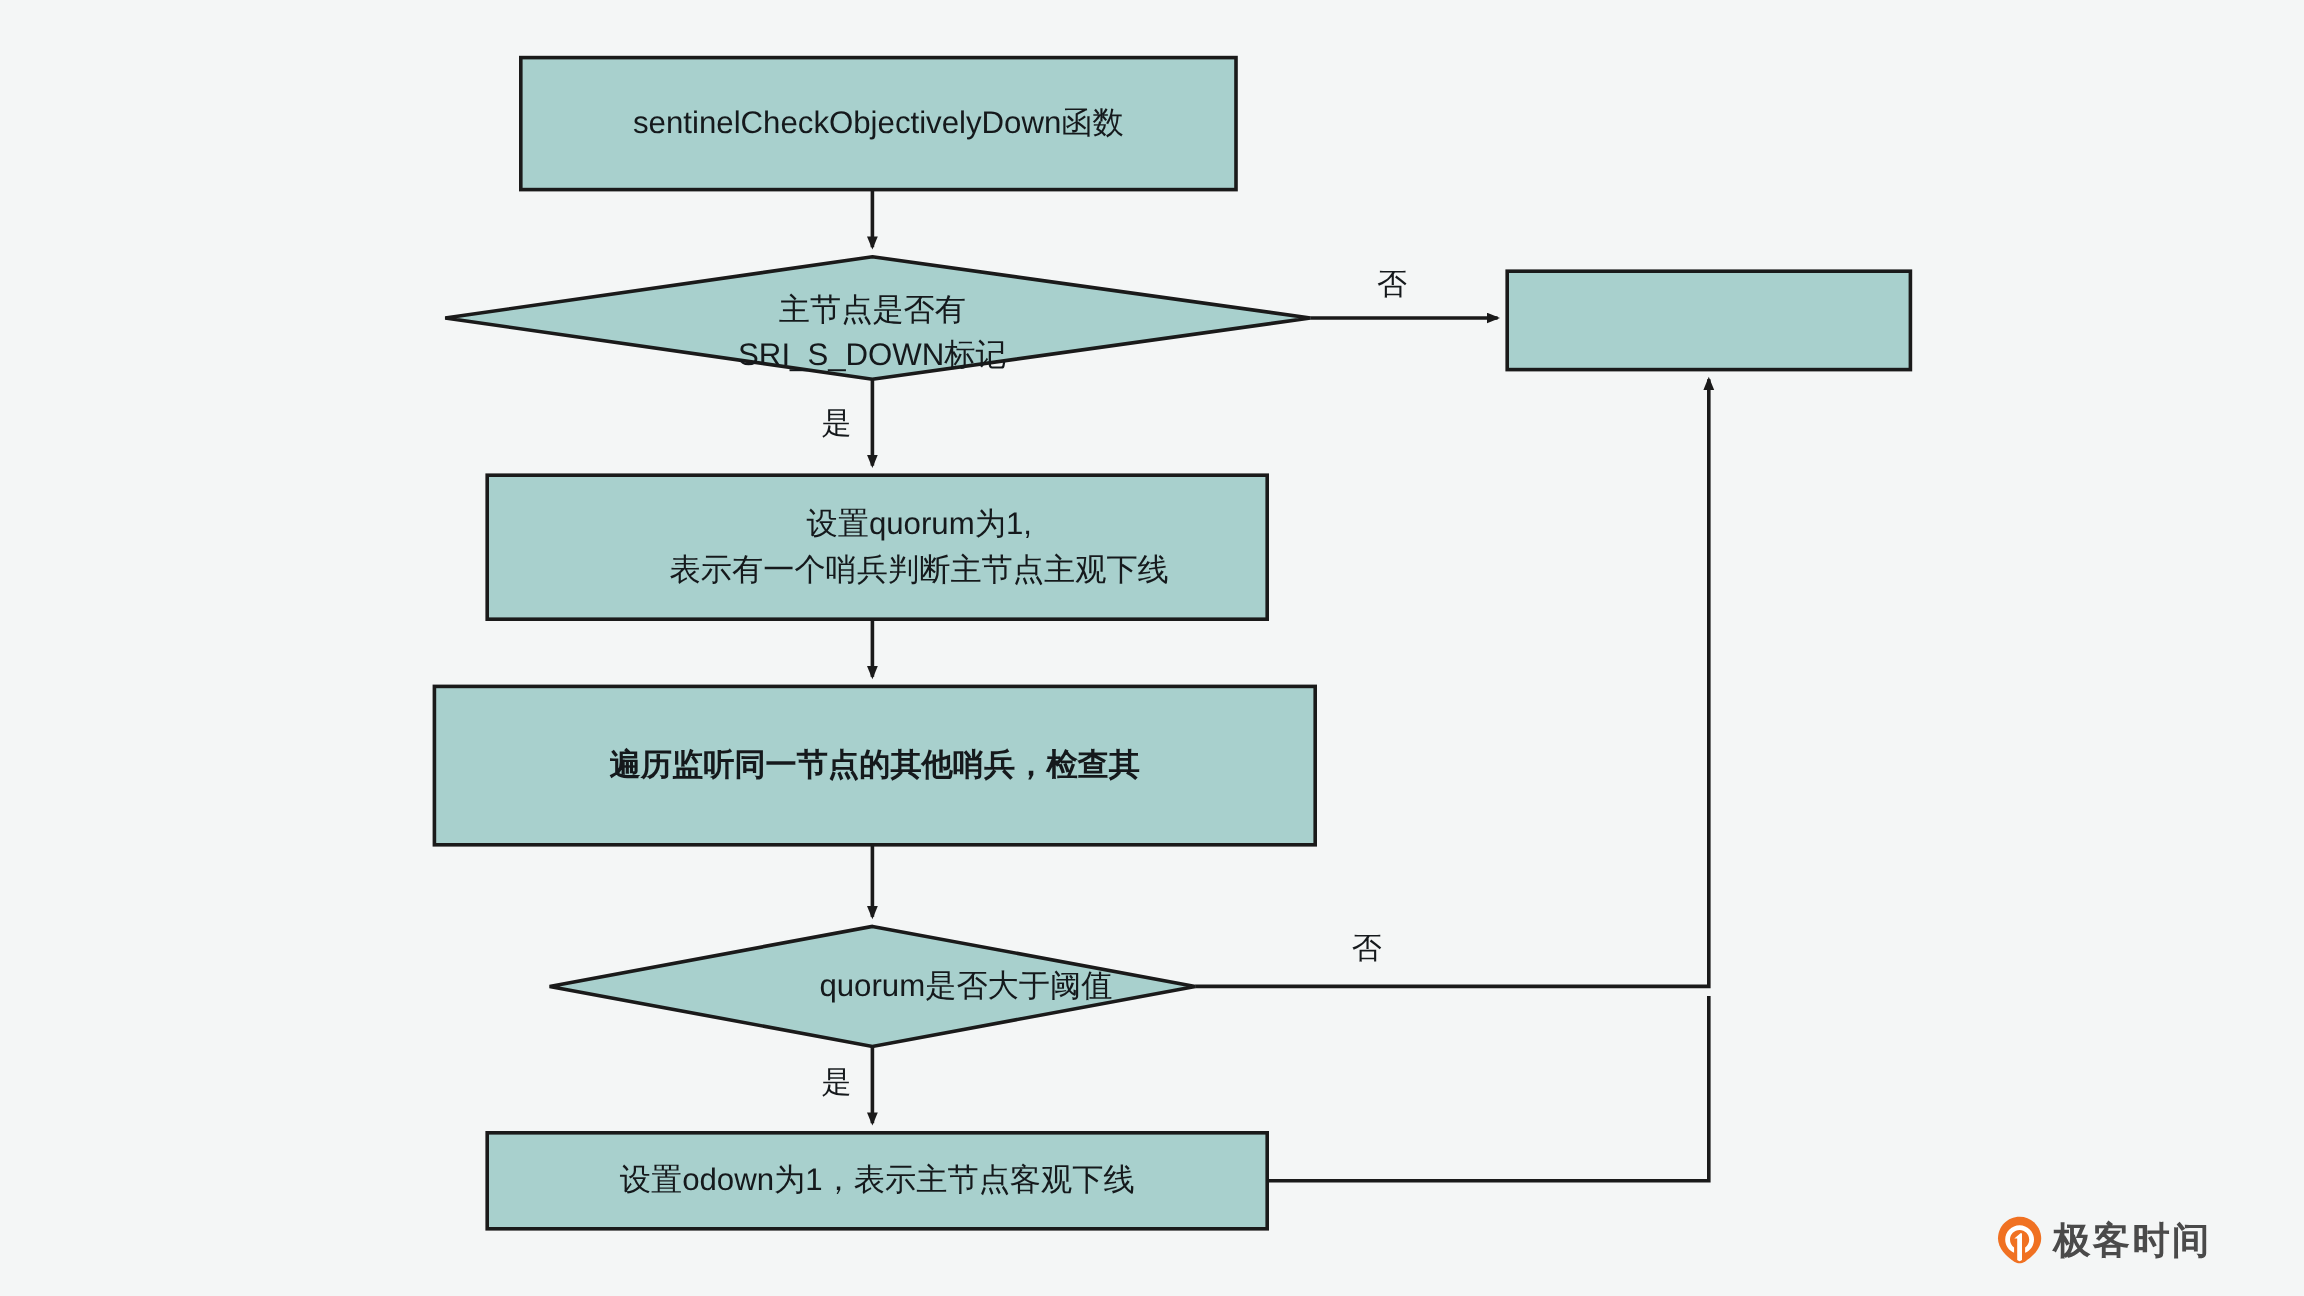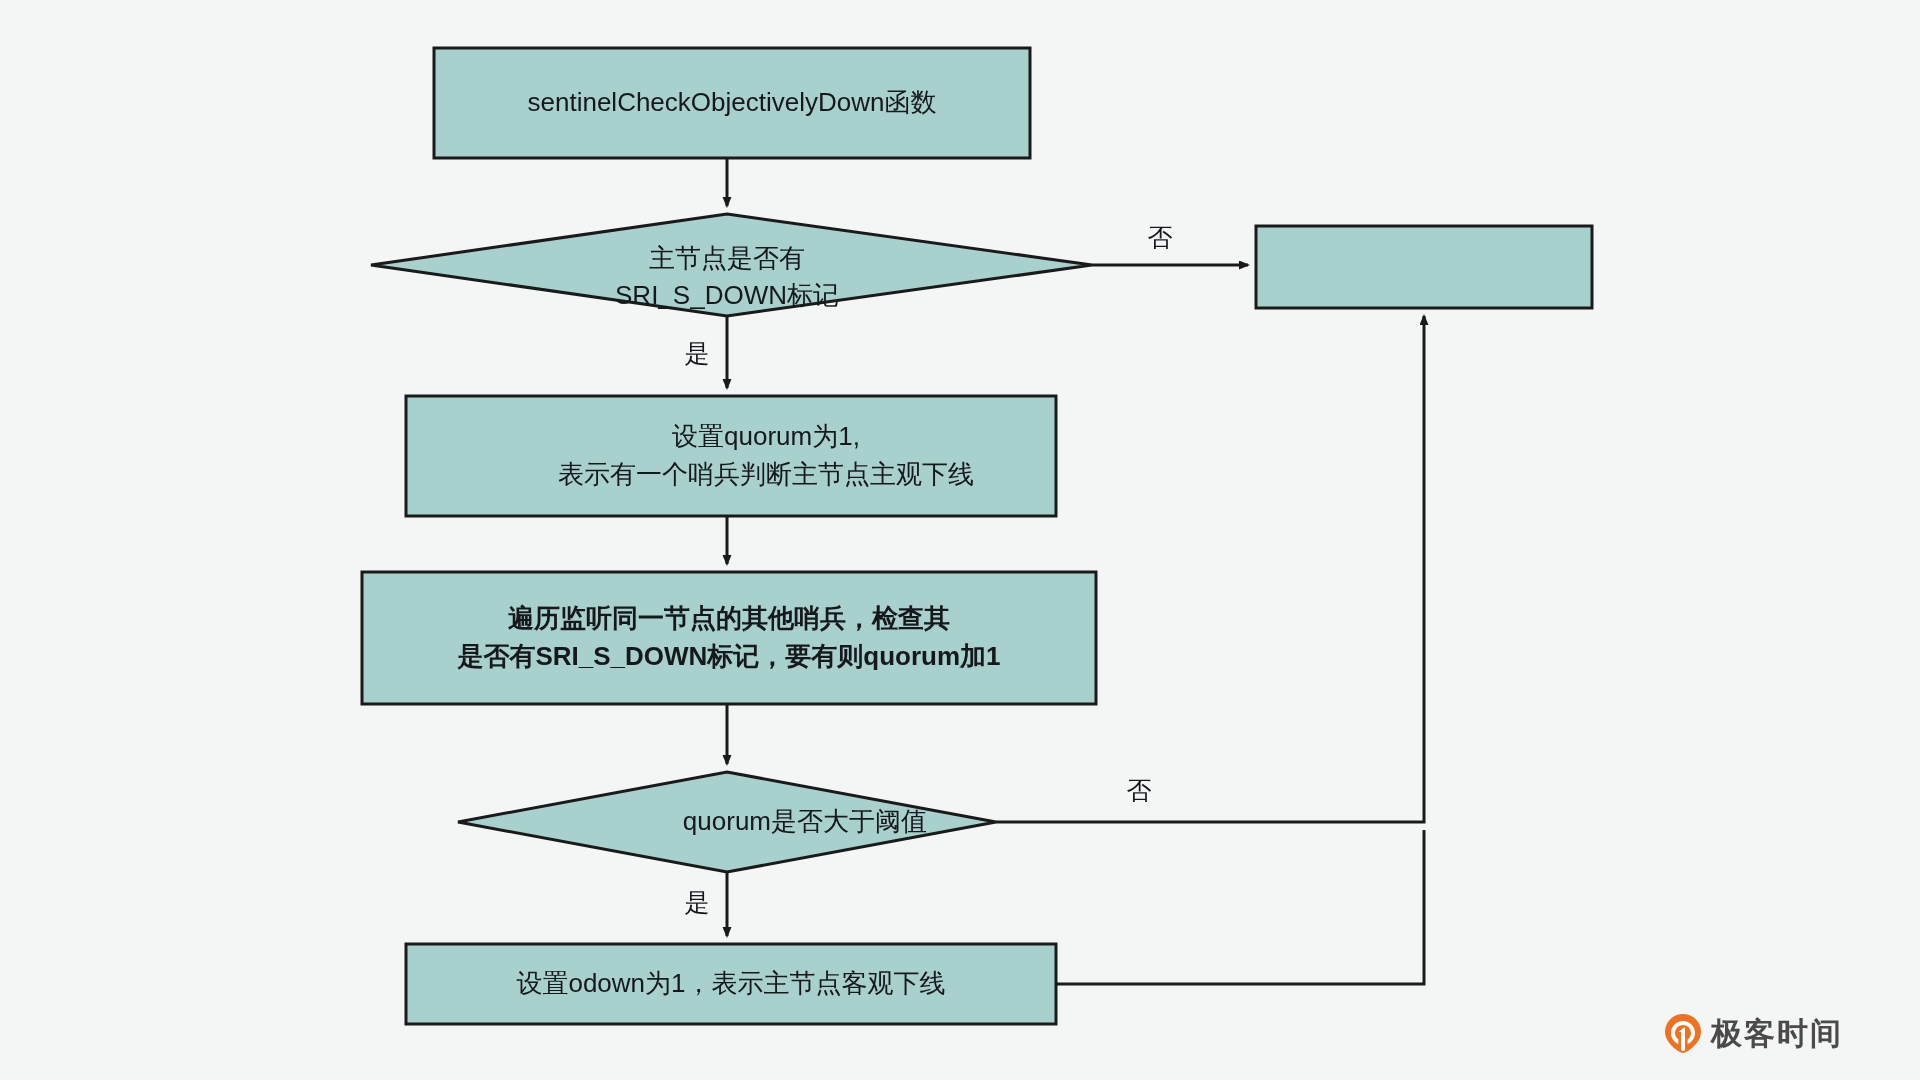--- a/index.html
+++ b/index.html
@@ -121,21 +121,20 @@
   </div>
 
 
   <div class="node-text" style="left:406px; top:396px; width:650px; height:120px;margin-left:35px;">
     <span>设置quorum为1,</span>
     <span>表示有一个哨兵判断主节点主观下线</span>
   </div>
 
   <div class="node-text" style="left:362px; top:572px; width:734px; height:132px;font-weight:bold;">
     <span>遍历监听同一节点的其他哨兵，检查其</span>
-    <span>是否有SRI_S_DOWN标记，要有则quorum加1</span>
   </div>
 
   <div class="node-text" style="left:527px; top:792px; width:400px; height:60px;align-items:flex-end;">
     <span>quorum是否大于阈值</span>
   </div>
 
   <div class="node-text" style="left:406px; top:944px; width:650px; height:80px;border-radius:22px;">
     <span>设置odown为1，表示主节点客观下线</span>
   </div>
 

